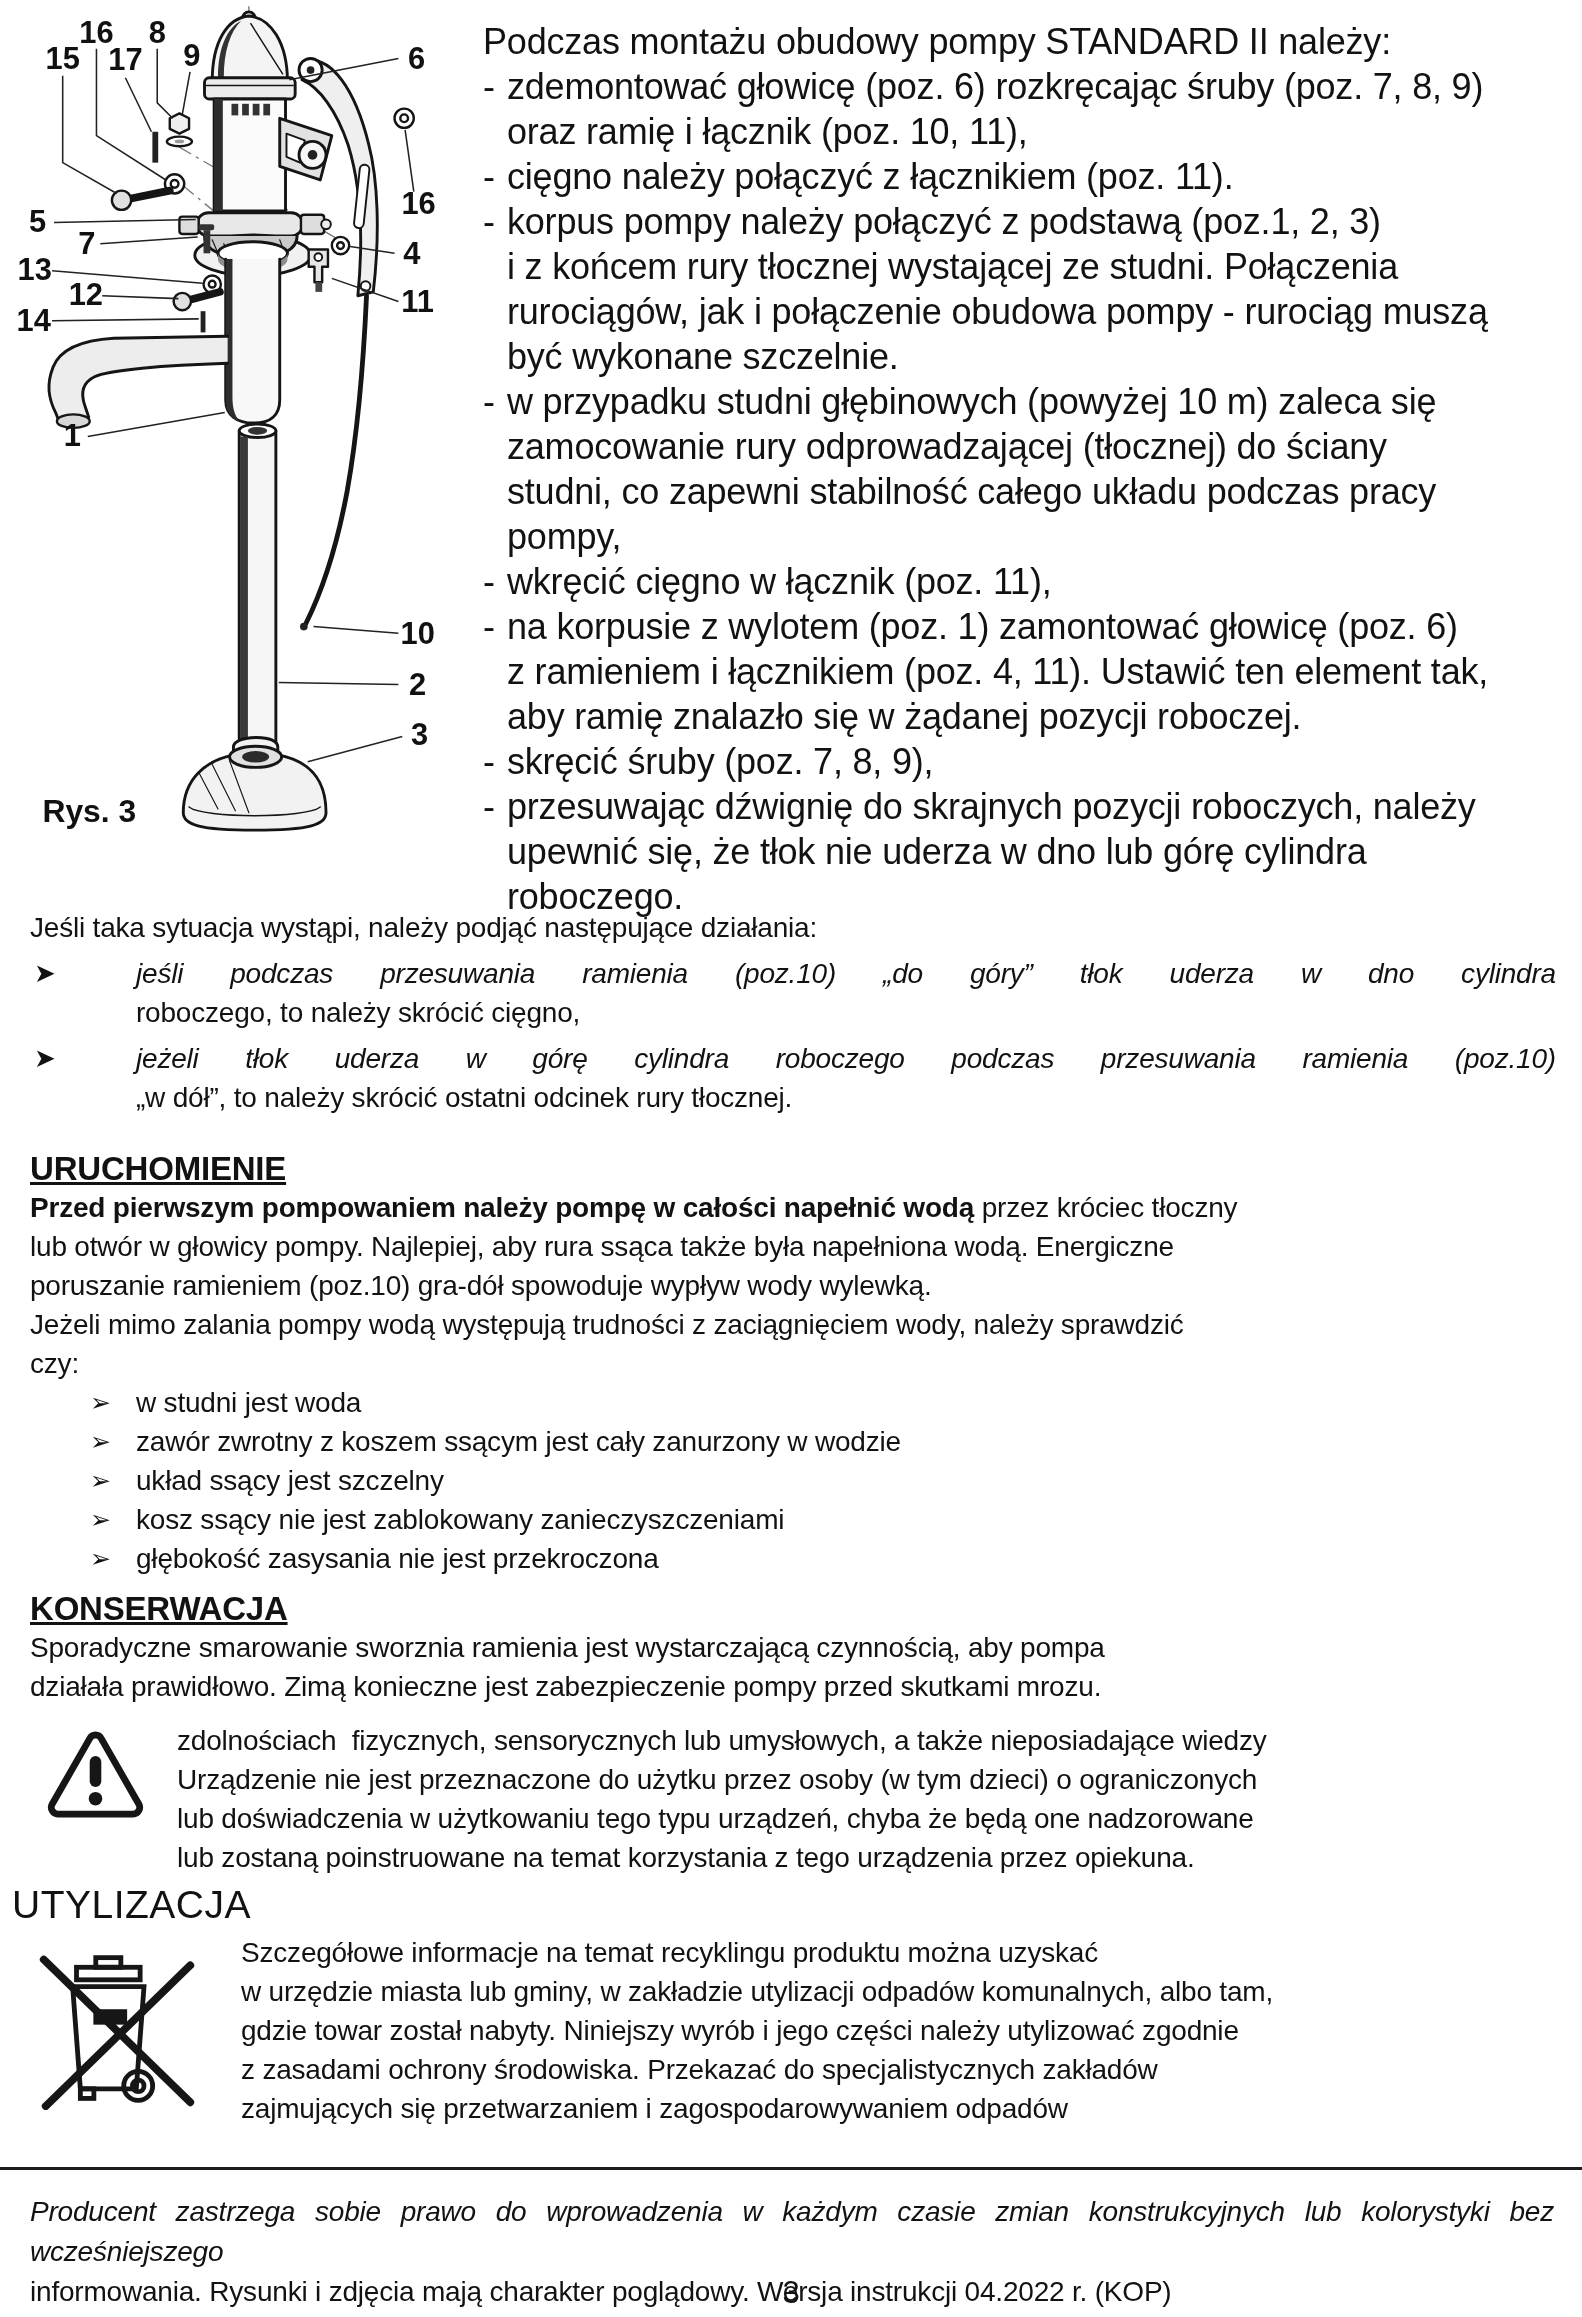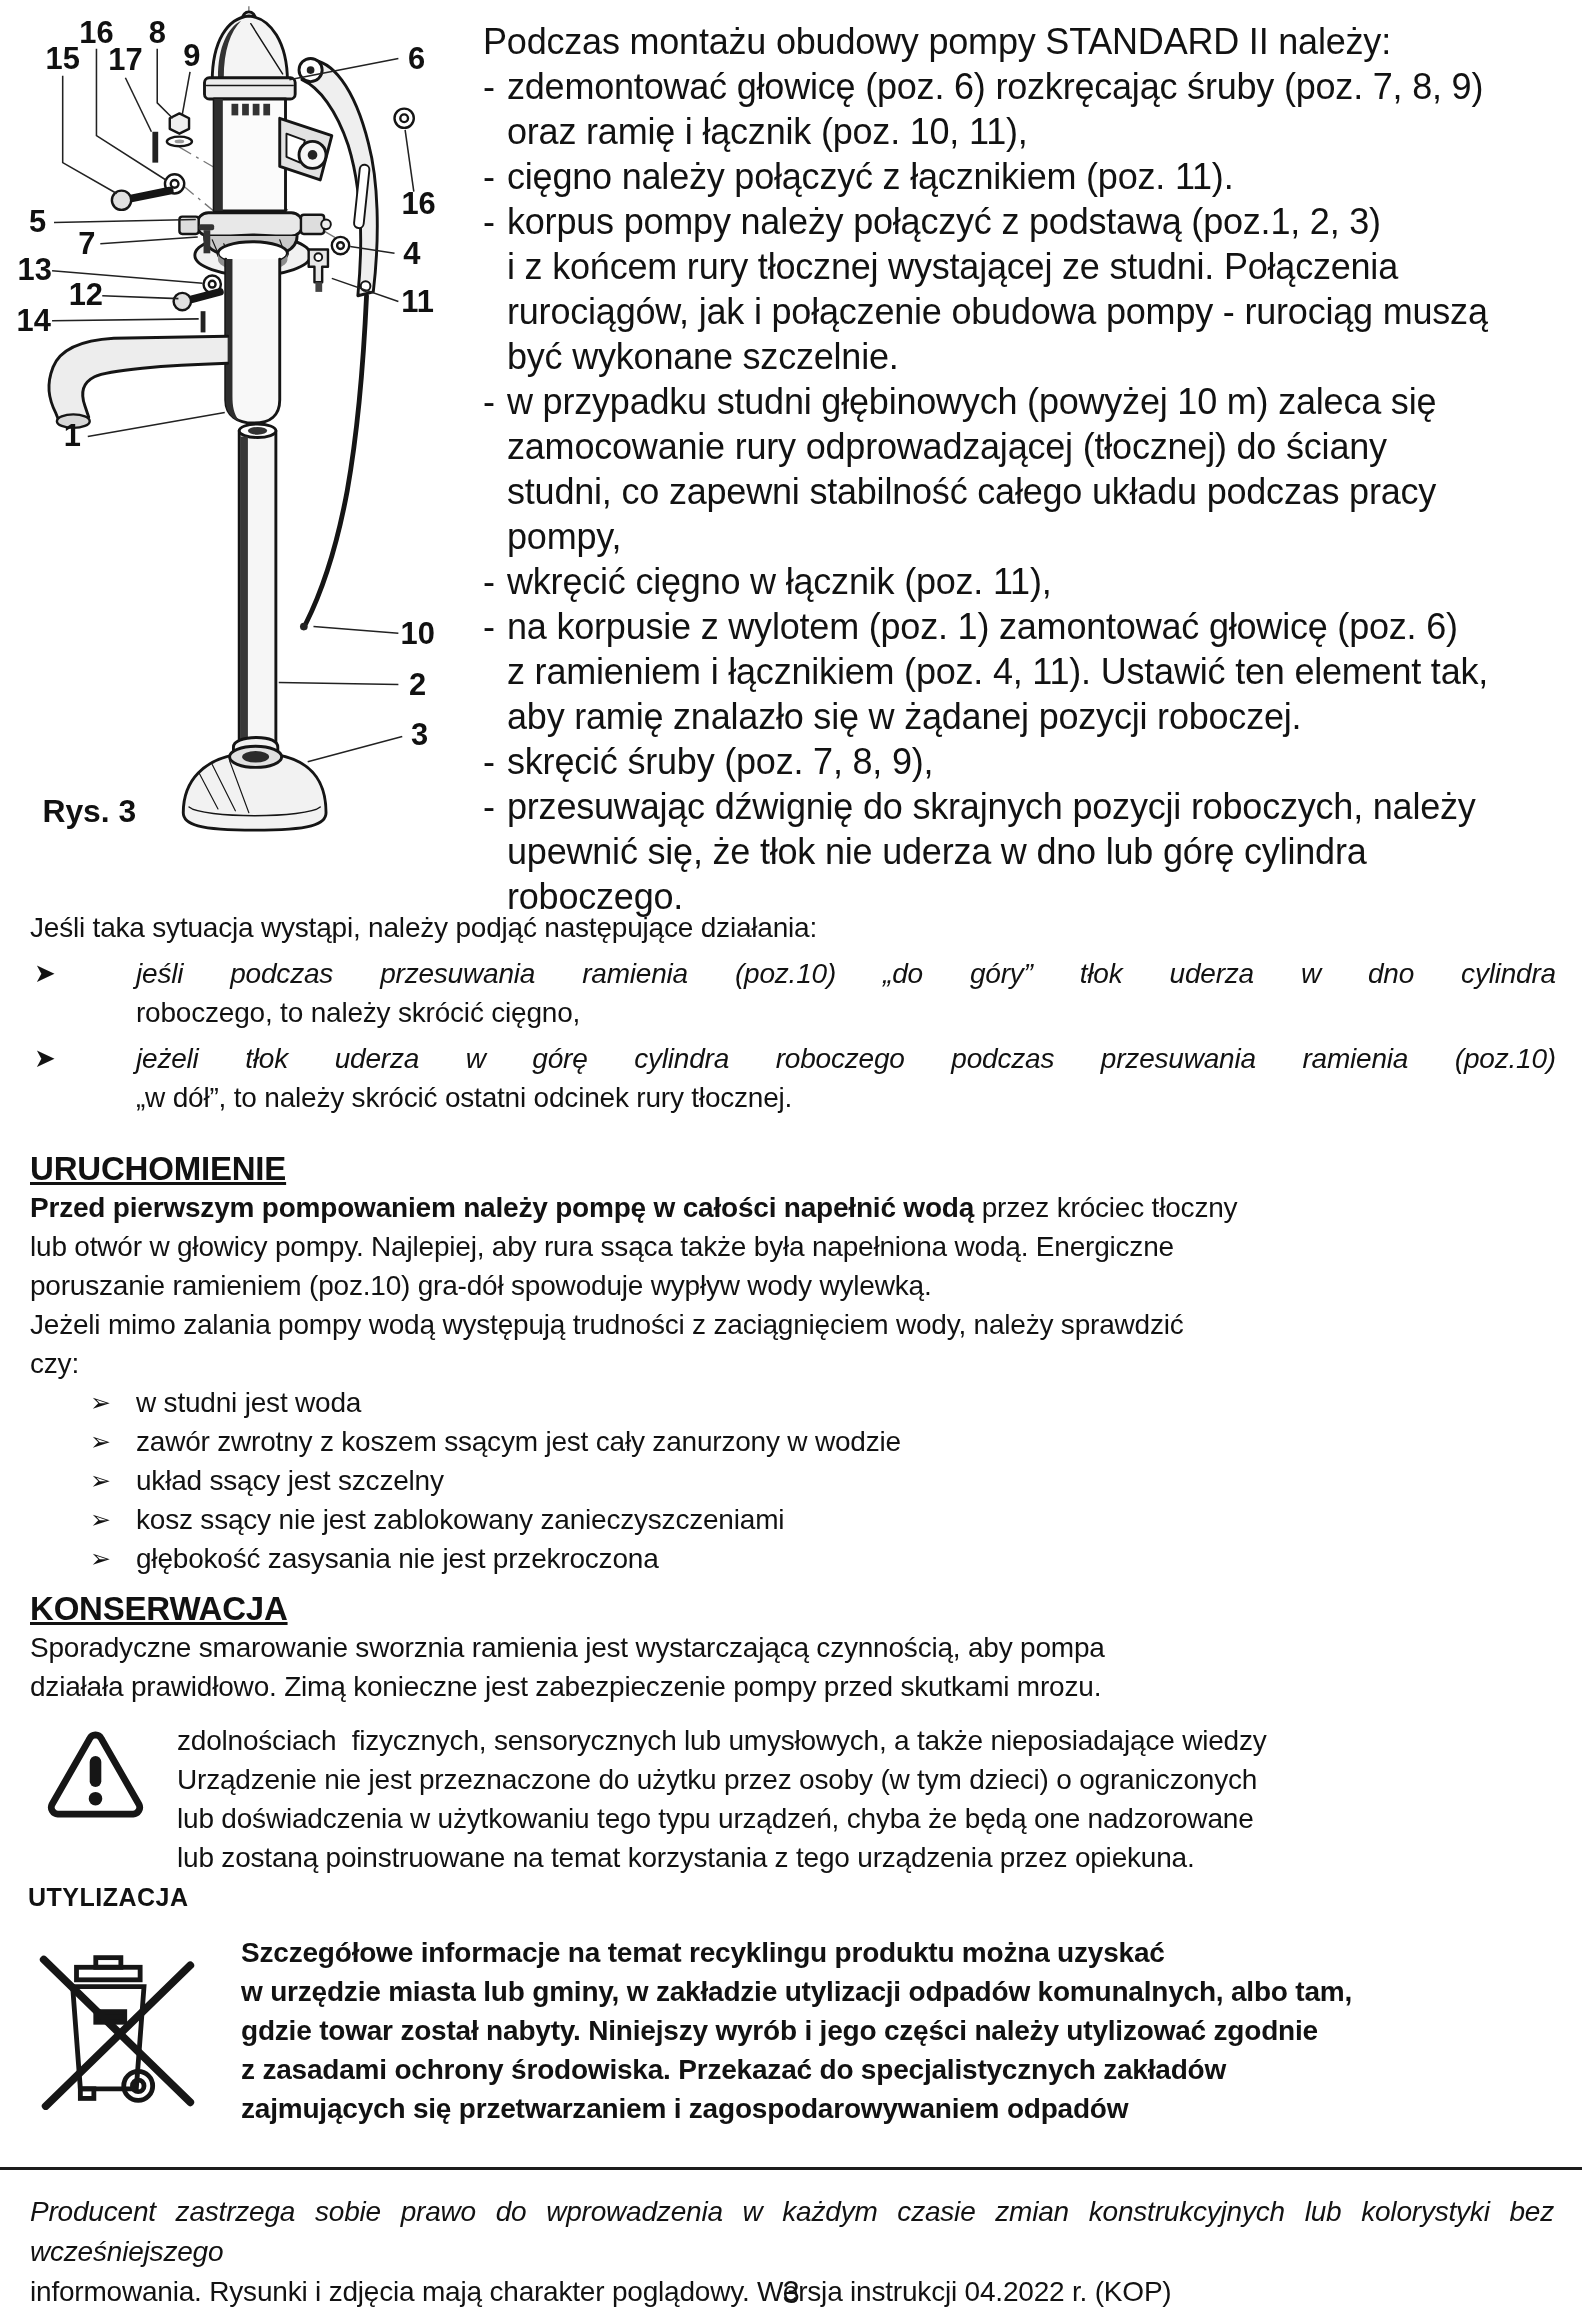--- a/index.html
+++ b/index.html
@@ -32,25 +32,25 @@
   .h-small{font-weight:bold;font-size:33px;text-decoration:underline;}
   .check{position:relative;padding-left:106px;}
   .check .arrow{position:absolute;left:60px;top:0;font-size:25px;}
 
   #sec-maint{left:30px;top:1589px;width:1527px;}
 
   #sec-warning{left:30px;top:1721px;width:1530px;}
   #warn-icon{position:absolute;left:17.4px;top:7.7px;}
   #warn-text{margin-left:147px;}
 
-  #utyl-heading{left:28px;top:1883px;font-size:25px;font-weight:bold;letter-spacing:0.5px;}
+  #utyl-heading{left:12px;top:1883px;font-size:39px;font-weight:normal;letter-spacing:0.5px;}
 
   #sec-disposal{left:30px;top:1933px;width:1492px;}
   #bin-icon{position:absolute;left:5.8px;top:15.4px;}
-  #disposal-text{margin-left:211px;font-weight:bold;}
+  #disposal-text{margin-left:211px;}
 
   #rule{left:0;top:2167px;width:1582px;height:2.9px;background:#1d1d1d;}
 
   #footer{left:30px;top:2192px;width:1524px;font-size:28px;line-height:40px;letter-spacing:-0.2px;}
   #page-number{left:0;top:2275px;width:1582px;text-align:center;font-size:31px;}
 </style>
 </head>
 <body>
 
 <div class="abs" id="figure-wrap">

